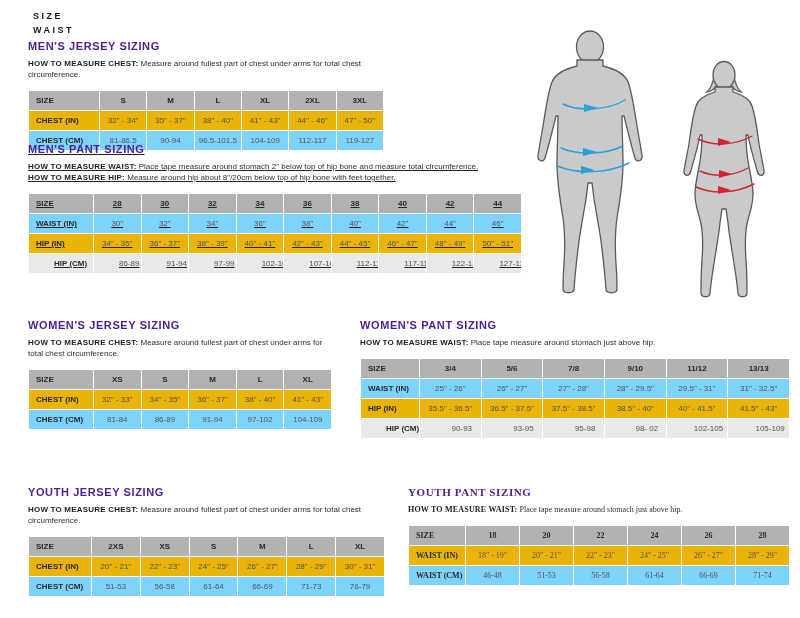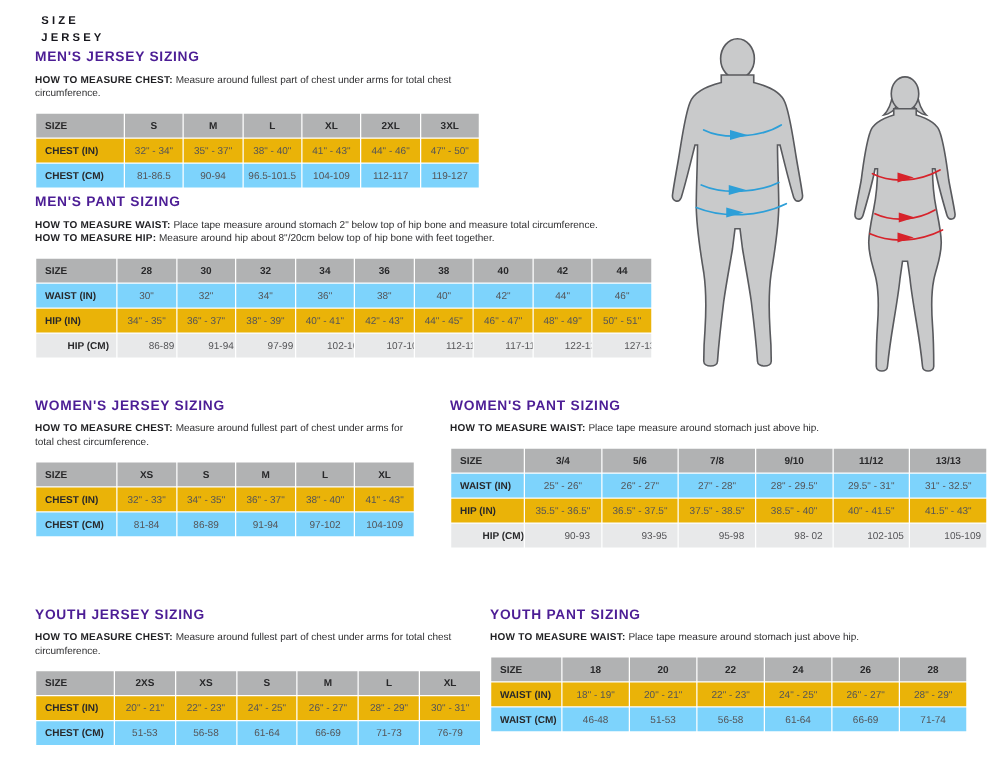--- a/index.html
+++ b/index.html
@@ -16,40 +16,40 @@
   .tbl th,.tbl td{font-size:8px;padding:5px 2px;text-align:center;vertical-align:middle;
         overflow:hidden;white-space:nowrap;}
   .tbl thead th{background:#b1b2b3;color:#28282a;font-weight:bold;}
   .tbl thead th:first-child,.tbl .rowlabel{text-align:left;padding-left:7px;}
   .tbl .rowlabel{font-weight:bold;color:#28282a;}
   .tbl td{color:#545457;}
   tr.dark td,tr.dark .rowlabel{background:#eab308;}
   tr.light td,tr.light .rowlabel{background:#7dd3fc;}
   tr.mid td,tr.mid .rowlabel{background:#e8e9ea;padding-left:25px;}
   #sec-mens-jersey{left:28px;top:40px;width:356px;}
-  #sec-mens-pant{left:28px;top:156px;width:494px;}
+  #sec-mens-pant{left:28px;top:143px;width:494px;text-decoration:underline;}
   #sec-womens-jersey{left:28px;top:319px;width:304px;}
   #sec-womens-pant{left:360px;top:319px;width:430px;}
   #sec-youth-jersey{left:28px;top:486px;width:357px;}
-  #sec-youth-pant{left:392px;top:486px;width:382px;}
+  #sec-youth-pant{left:408px;top:486px;width:382px;font-family:Liberation Serif, serif;}
   #figures{position:absolute;left:528px;top:30px;display:flex;align-items:flex-end;gap:18px;}
   .sil{fill:var(--fig-fill,#c9cacb);stroke:var(--fig-stroke,#595a5e);stroke-width:1.3;}
   .arrow-blue{stroke:var(--accent-blue,#2d9fd8);fill:none;stroke-width:1.4;stroke-linecap:round;}
   .ah-blue{fill:var(--accent-blue,#2d9fd8);stroke:none;}
   .arrow-red{stroke:var(--accent-red,#d7232b);fill:none;stroke-width:1.4;stroke-linecap:round;}
   .ah-red{fill:var(--accent-red,#d7232b);stroke:none;}
 </style>
 </head>
 <body>
 
 <div class="page">
 
   <div class="logo">
     <div>SIZE</div>
-    <div>JERSEY</div>
+    <div>WAIST</div>
   </div>
 
   <div class="sec" id="sec-mens-jersey">
     <h2>MEN'S JERSEY SIZING</h2>
     <p class="instr"><b>HOW TO MEASURE CHEST:</b><span> Measure around fullest part of chest under arms for total chest circumference.</span></p>
     <div class="tablewrap">
         <table class="tbl">
           <colgroup>
             <col style="width: 70px;">
             <col>

